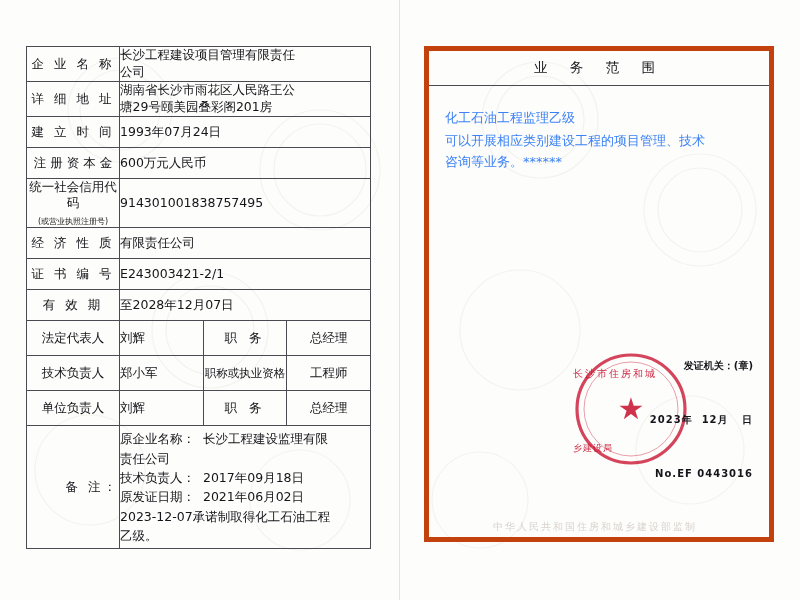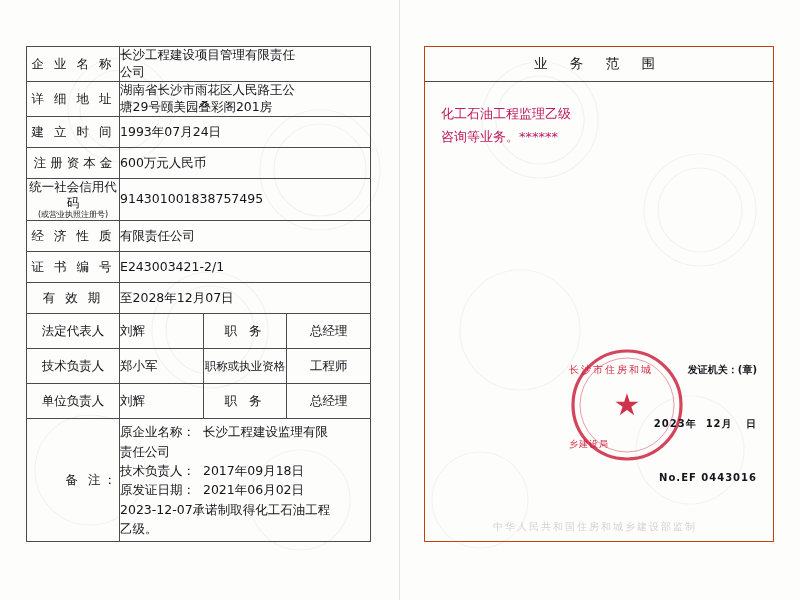--- a/index.html
+++ b/index.html
@@ -67,21 +67,21 @@
     line-height: 1.25;
   }
   td.label.tight {
     letter-spacing: 0px;
   }
   td.label .sub {
     display: block;
     font-size: 8px;
     letter-spacing: 0px;
     color: #222;
-    margin-top: 0;
+    margin-top: 7px;
   }
   td.value {
     padding-left: 8px;
     font-size: 13px;
     line-height: 1.35;
   }
   tr.row-h td { height: 30px; }
   tr.row-h2 td { height: 34px; }
 
   td.mini-label {
@@ -116,40 +116,40 @@
   }
   .remark-line { white-space: pre; }
 
   
   .right-page {
     position: absolute;
     left: 424px;
     top: 46px;
     width: 350px;
     height: 496px;
-    border: 1px solid #c2410c;
+    border: 5px solid #c2410c;
     box-sizing: border-box;
   }
   .right-title {
     text-align: center;
     font-size: 13.5px;
     letter-spacing: 9px;
     padding-top: 8px;
     color: #14141a;
   }
   .right-title-rule {
     margin: 8px 0 0 0;
     height: 1px;
     background: #4a4a52;
   }
   .scope-body {
     padding: 22px 16px 0 16px;
     font-size: 13px;
     line-height: 1.6;
-    color: #be185d;
+    color: #3b82f6;
   }
   .scope-body .l1 { margin-bottom: 2px; }
 
   .issue-block {
     position: absolute;
     right: 16px;
     bottom: 18px;
     text-align: right;
     font-size: 10px;
     line-height: 1.8;
@@ -309,20 +309,21 @@
     </tbody>
       </table>
   </div>
 
   <div class="right-page">
     <div class="right-title">业  务  范  围</div>
     <div class="right-title-rule"></div>
 
     <div class="scope-body">
       <div class="l1">化工石油工程监理乙级</div>
+      <div>可以开展相应类别建设工程的项目管理、技术</div>
       <div>咨询等业务。******</div>
     </div>
 
     <div class="seal">
       <svg width="116" height="116" viewBox="0 0 116 116">
         <circle cx="58" cy="58" r="54" fill="none" stroke="#c8102e" stroke-width="3.2" opacity="0.78"></circle>
         <circle cx="58" cy="58" r="47" fill="none" stroke="#c8102e" stroke-width="0.8" opacity="0.5"></circle>
       </svg>
       <div class="seal-text-top">长沙市住房和城</div>
       <div class="seal-star">★</div>

